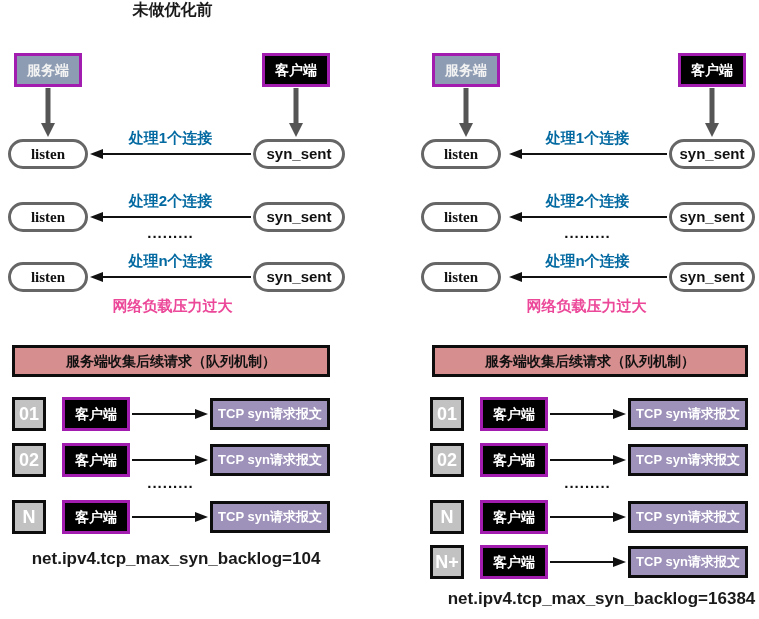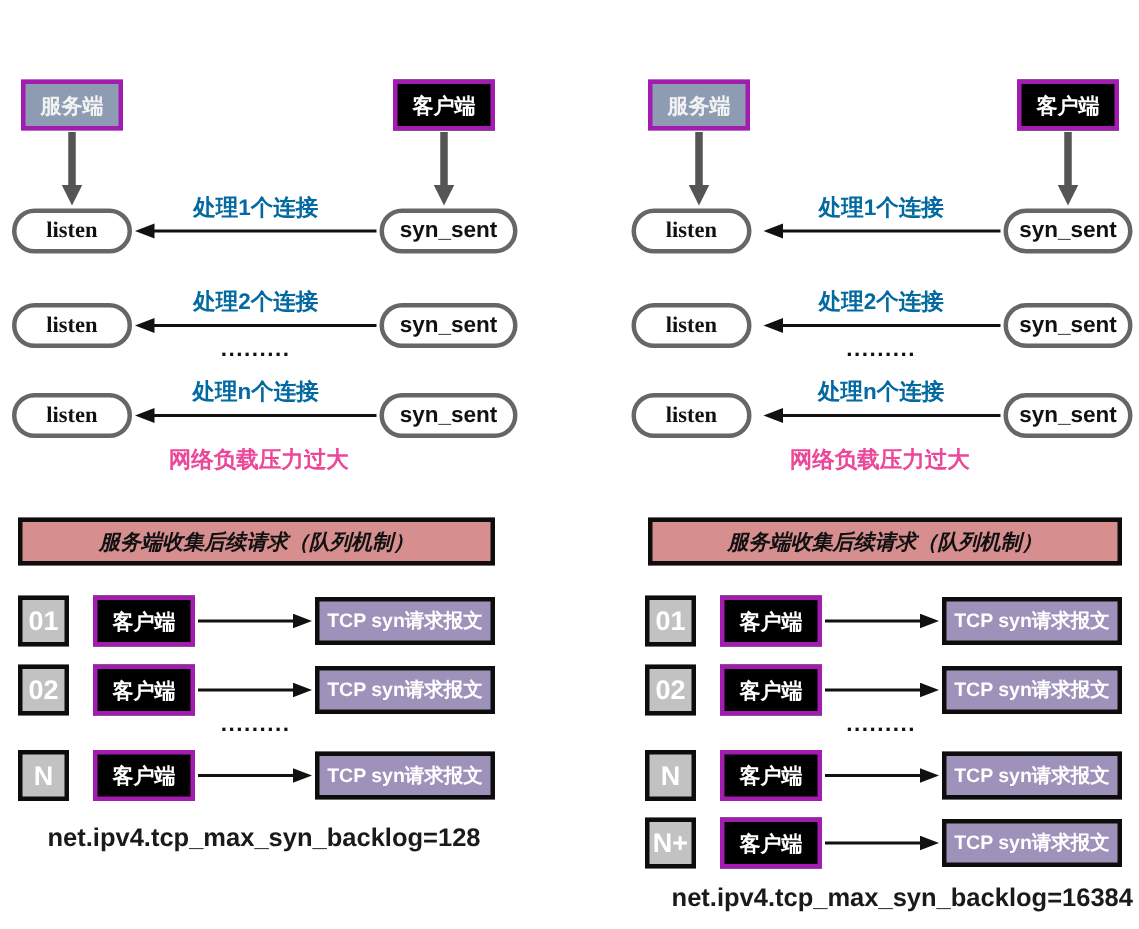--- a/index.html
+++ b/index.html
@@ -13,21 +13,21 @@
   .client{background:#000000;color:#ffffff;width:62px;height:28px;line-height:28px;}
   .pill{background:#ffffff;border:3px solid #666;border-radius:16px;color:#111;
         font-size:15px;text-align:center;height:24px;line-height:24px;}
   .listen{width:74px;font-family:Liberation Serif, serif;}
   .syn{width:86px;}
   .syn-r{width:80px;}
   .lbl{font-size:15px;color:#0369a1;width:165px;}
   .dots{font-size:15px;color:#111;width:165px;letter-spacing:1px;}
   .overload{font-size:15px;color:#ec4899;width:345px;}
   .banner{background:#d68e8e;border:3px solid #0d0d0d;color:#111;font-size:14px;
-          height:26px;line-height:26px;text-align:center;font-style:italic;}
+          height:26px;line-height:26px;text-align:center;}
   .idx{background:#c2c2c2;border:3px solid #0d0d0d;color:#fff;font-size:18px;
        width:28px;height:28px;line-height:28px;text-align:center;}
   .qclient{width:62px;height:28px;line-height:28px;}
   .pkt{background:#9e92ba;border:3px solid #0d0d0d;color:#fff;font-size:13px;
        width:114px;height:26px;line-height:26px;text-align:center;}
   .sysctl{font-size:17px;color:#1a1a1a;}
   svg.arrows{position:absolute;left:0;top:0;pointer-events:none;}
 </style>
 </head>
 <body>
@@ -64,20 +64,21 @@
       <line x1="132" y1="414" x2="196" y2="414" marker-end="url(#hb)"></line>
       <line x1="132" y1="460" x2="196" y2="460" marker-end="url(#hb)"></line>
       <line x1="132" y1="517" x2="196" y2="517" marker-end="url(#hb)"></line>
       <line x1="550" y1="414" x2="614" y2="414" marker-end="url(#hb)"></line>
       <line x1="550" y1="460" x2="614" y2="460" marker-end="url(#hb)"></line>
       <line x1="550" y1="517" x2="614" y2="517" marker-end="url(#hb)"></line>
       <line x1="550" y1="562" x2="614" y2="562" marker-end="url(#hb)"></line>
     </g>
   </svg>
 
+  <div class="abs ctr title" style="left:0;top:8;width:345px">未做优化前</div>
 
   <div class="abs node server" style="left:14px;top:53px">服务端</div>
   <div class="abs node client" style="left:262px;top:53px">客户端</div>
 
   <div class="abs pill listen" style="left:8px;top:139px">listen</div>
   <div class="abs pill syn" style="left:253px;top:139px">syn_sent</div>
   <div class="abs ctr lbl" style="left:88px;top:129px">处理1个连接</div>
 
   <div class="abs pill listen" style="left:8px;top:202px">listen</div>
   <div class="abs pill syn" style="left:253px;top:202px">syn_sent</div>
@@ -100,21 +101,21 @@
   <div class="abs idx" style="left:12px;top:443px">02</div>
   <div class="abs node client qclient" style="left:62px;top:443px">客户端</div>
   <div class="abs pkt" style="left:210px;top:444px">TCP syn请求报文</div>
 
   <div class="abs ctr dots" style="left:88px;top:474px">.........</div>
 
   <div class="abs idx" style="left:12px;top:500px">N</div>
   <div class="abs node client qclient" style="left:62px;top:500px">客户端</div>
   <div class="abs pkt" style="left:210px;top:501px">TCP syn请求报文</div>
 
-  <div class="abs ctr sysctl" style="left:0;top:549px;width:352px">net.ipv4.tcp_max_syn_backlog=128</div>
+  <div class="abs ctr sysctl" style="left:0;top:549px;width:352px">net.ipv4.tcp_max_syn_backlog=104</div>
 
 
   <div class="abs node server" style="left:432px;top:53px">服务端</div>
   <div class="abs node client" style="left:678px;top:53px">客户端</div>
 
   <div class="abs pill listen" style="left:421px;top:139px">listen</div>
   <div class="abs pill syn-r" style="left:669px;top:139px">syn_sent</div>
   <div class="abs ctr lbl" style="left:505px;top:129px">处理1个连接</div>
 
   <div class="abs pill listen" style="left:421px;top:202px">listen</div>

